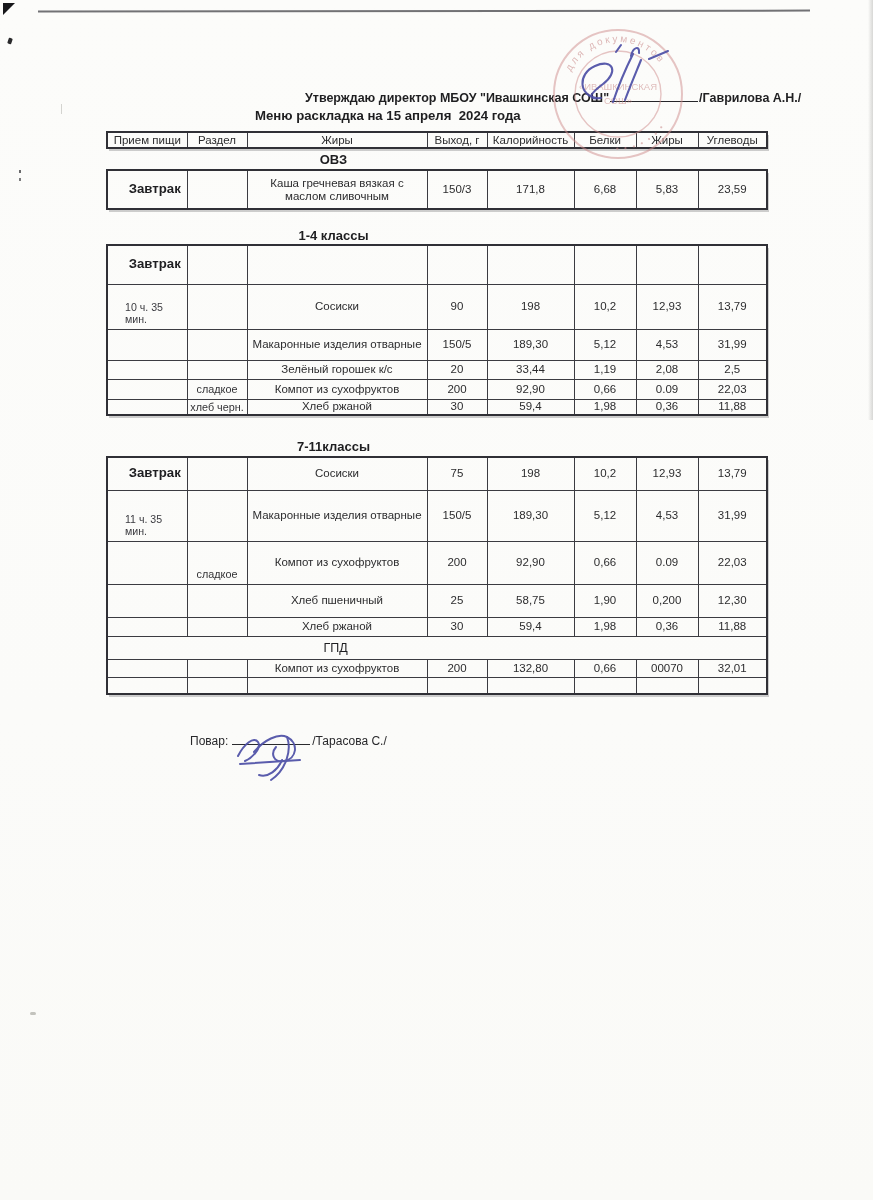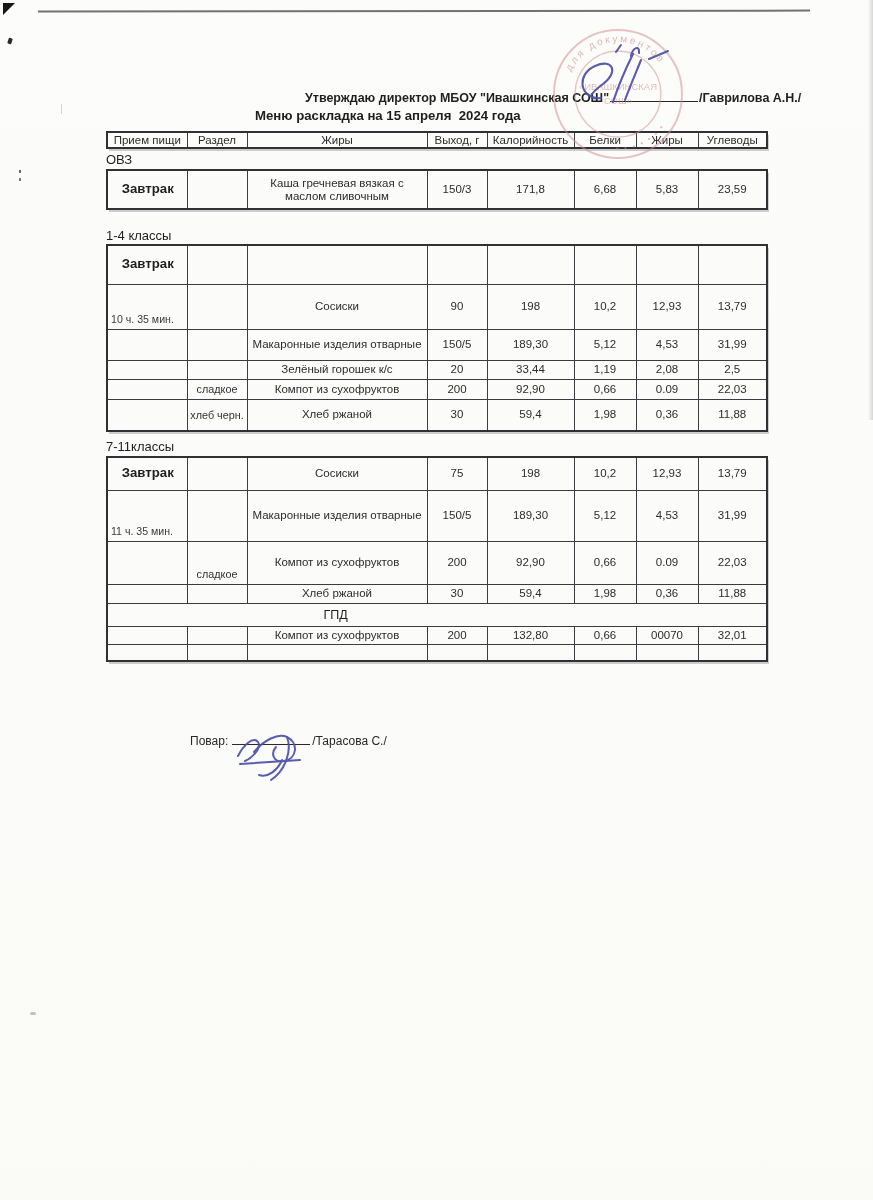--- a/index.html
+++ b/index.html
@@ -20,32 +20,32 @@
   
   .approve-line{position:absolute;left:305px;top:90px;font-size:12.5px;font-weight:bold;color:#1f1f21;white-space:nowrap;z-index:3;}
   .uline{display:inline-block;width:88px;height:11px;border-bottom:1.5px solid #26262a;margin:0 1px;}
   .doc-title{position:absolute;left:255px;top:108px;font-size:13.2px;font-weight:bold;color:#1e1e20;white-space:pre;z-index:3;}
 
   
   table{position:absolute;left:106px;width:660px;border-collapse:collapse;table-layout:fixed;z-index:2;
         border:2px solid #303036;box-shadow:2px 3px 0 -1px rgba(95,95,100,.30);}
   td{border:1.5px solid #3b3b41;padding:0 2px;text-align:center;vertical-align:middle;
      font-size:11.5px;color:#2c2c2e;line-height:1.12;overflow:hidden;}
-  td.col0{text-align:left;padding-left:3px;font-size:10.6px;color:#3b3b40;}
+  td.col0{text-align:left;padding-left:17px;font-size:10.6px;color:#3b3b40;}
   td.col1{font-size:10.8px;color:#333336;}
   td.bold{font-weight:bold;font-size:13.2px;color:#1f1f22;text-align:center;}
   td.vb{vertical-align:bottom;padding-bottom:3px;}
   td.merged{text-align:left;padding:0;}
   .merged-label{display:block;width:455px;text-align:center;font-weight:normal;font-size:12.5px;color:#1f1f22;}
   .t-hdr{top:131px;}
   .t-ovz{top:169px;}
   .t-14{top:244px;}
   .t-511{top:456px;}
 
-  .sec-title{position:absolute;left:106px;width:455px;text-align:left;font-weight:normal;
+  .sec-title{position:absolute;left:106px;width:455px;text-align:center;font-weight:bold;
              font-size:13px;color:#1e1e20;z-index:2;}
   .st-ovz{top:152px;}
   .st-14{top:228px;}
   .st-511{top:439px;}
 
   
   .cook-line{position:absolute;left:190px;top:734px;font-size:12px;color:#28282b;white-space:nowrap;z-index:3;}
   .uline2{display:inline-block;width:78px;height:10px;border-bottom:1.4px solid #2a2a2e;margin:0 2px 0 4px;}
 
   
@@ -206,21 +206,21 @@
         <tr style="height: 20px;">
           <td class="col0"></td>
           <td class="col1">сладкое</td>
           <td class="col2">Компот из сухофруктов</td>
           <td class="col3">200</td>
           <td class="col4">92,90</td>
           <td class="col5">0,66</td>
           <td class="col6">0.09</td>
           <td class="col7">22,03</td>
         </tr>
-        <tr style="height: 32px; border-radius: 13px;">
+        <tr style="height: 16px; border-radius: 13px;">
           <td class="col0"></td>
           <td class="col1">хлеб черн.</td>
           <td class="col2">Хлеб ржаной</td>
           <td class="col3">30</td>
           <td class="col4">59,4</td>
           <td class="col5">1,98</td>
           <td class="col6">0,36</td>
           <td class="col7">11,88</td>
         </tr>
       </tbody>
@@ -261,20 +261,30 @@
         </tr>
         <tr style="height: 43px;">
           <td class="col0"></td>
           <td class="col1 vb">сладкое</td>
           <td class="col2">Компот из сухофруктов</td>
           <td class="col3">200</td>
           <td class="col4">92,90</td>
           <td class="col5">0,66</td>
           <td class="col6">0.09</td>
           <td class="col7">22,03</td>
+        </tr>
+        <tr style="height: 33px;">
+          <td class="col0"></td>
+          <td class="col1"></td>
+          <td class="col2">Хлеб пшеничный</td>
+          <td class="col3">25</td>
+          <td class="col4">58,75</td>
+          <td class="col5">1,90</td>
+          <td class="col6">0,200</td>
+          <td class="col7">12,30</td>
         </tr>
         <tr style="height: 19px;">
           <td class="col0"></td>
           <td class="col1"></td>
           <td class="col2">Хлеб ржаной</td>
           <td class="col3">30</td>
           <td class="col4">59,4</td>
           <td class="col5">1,98</td>
           <td class="col6">0,36</td>
           <td class="col7">11,88</td>

